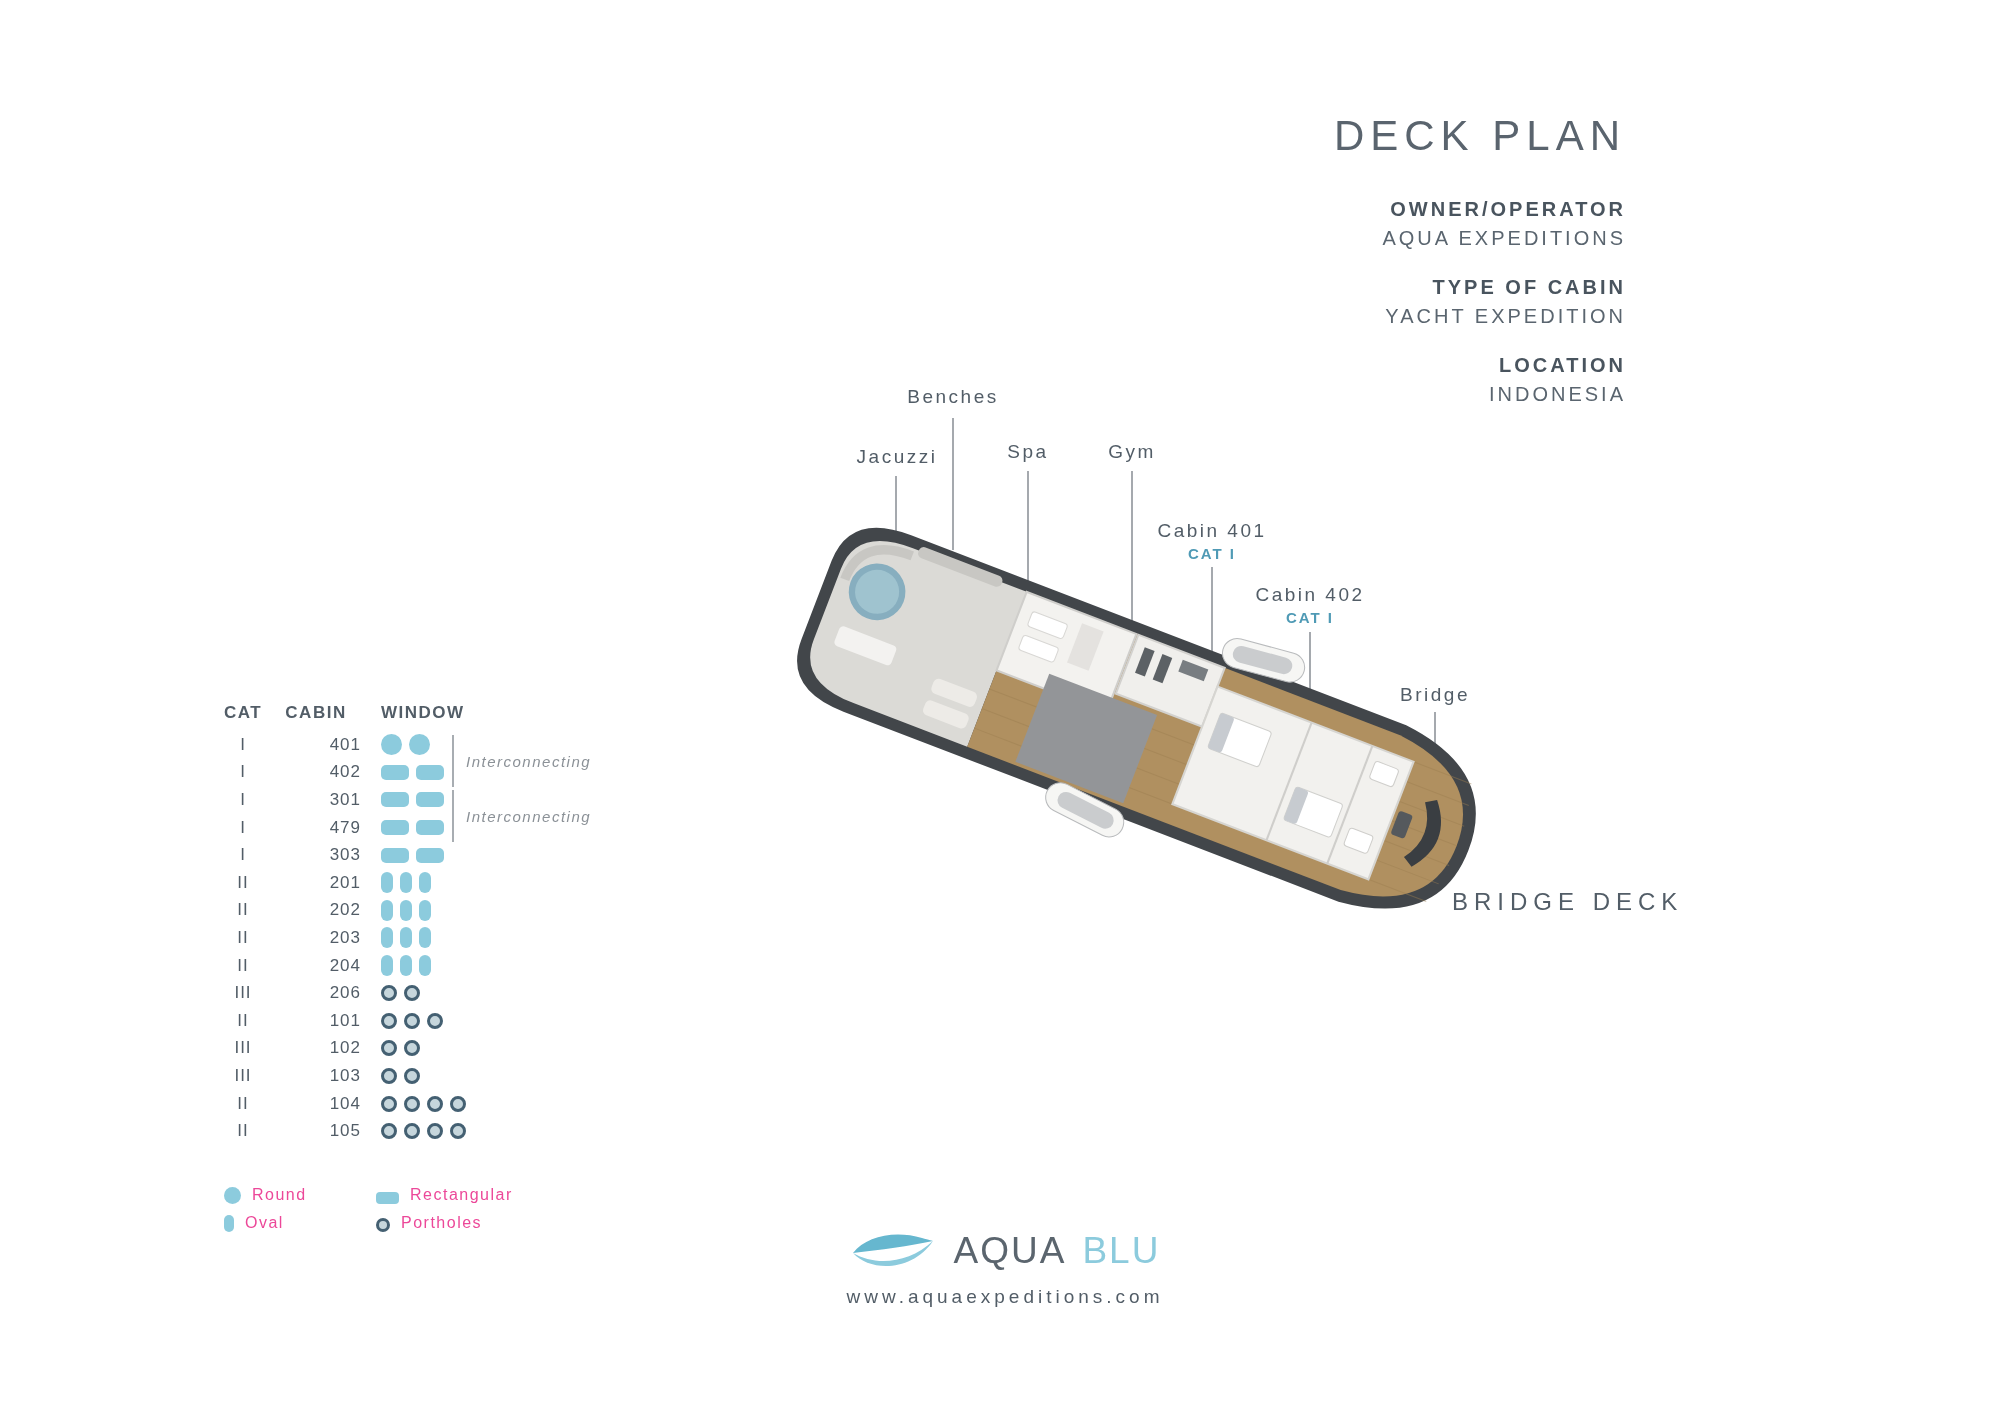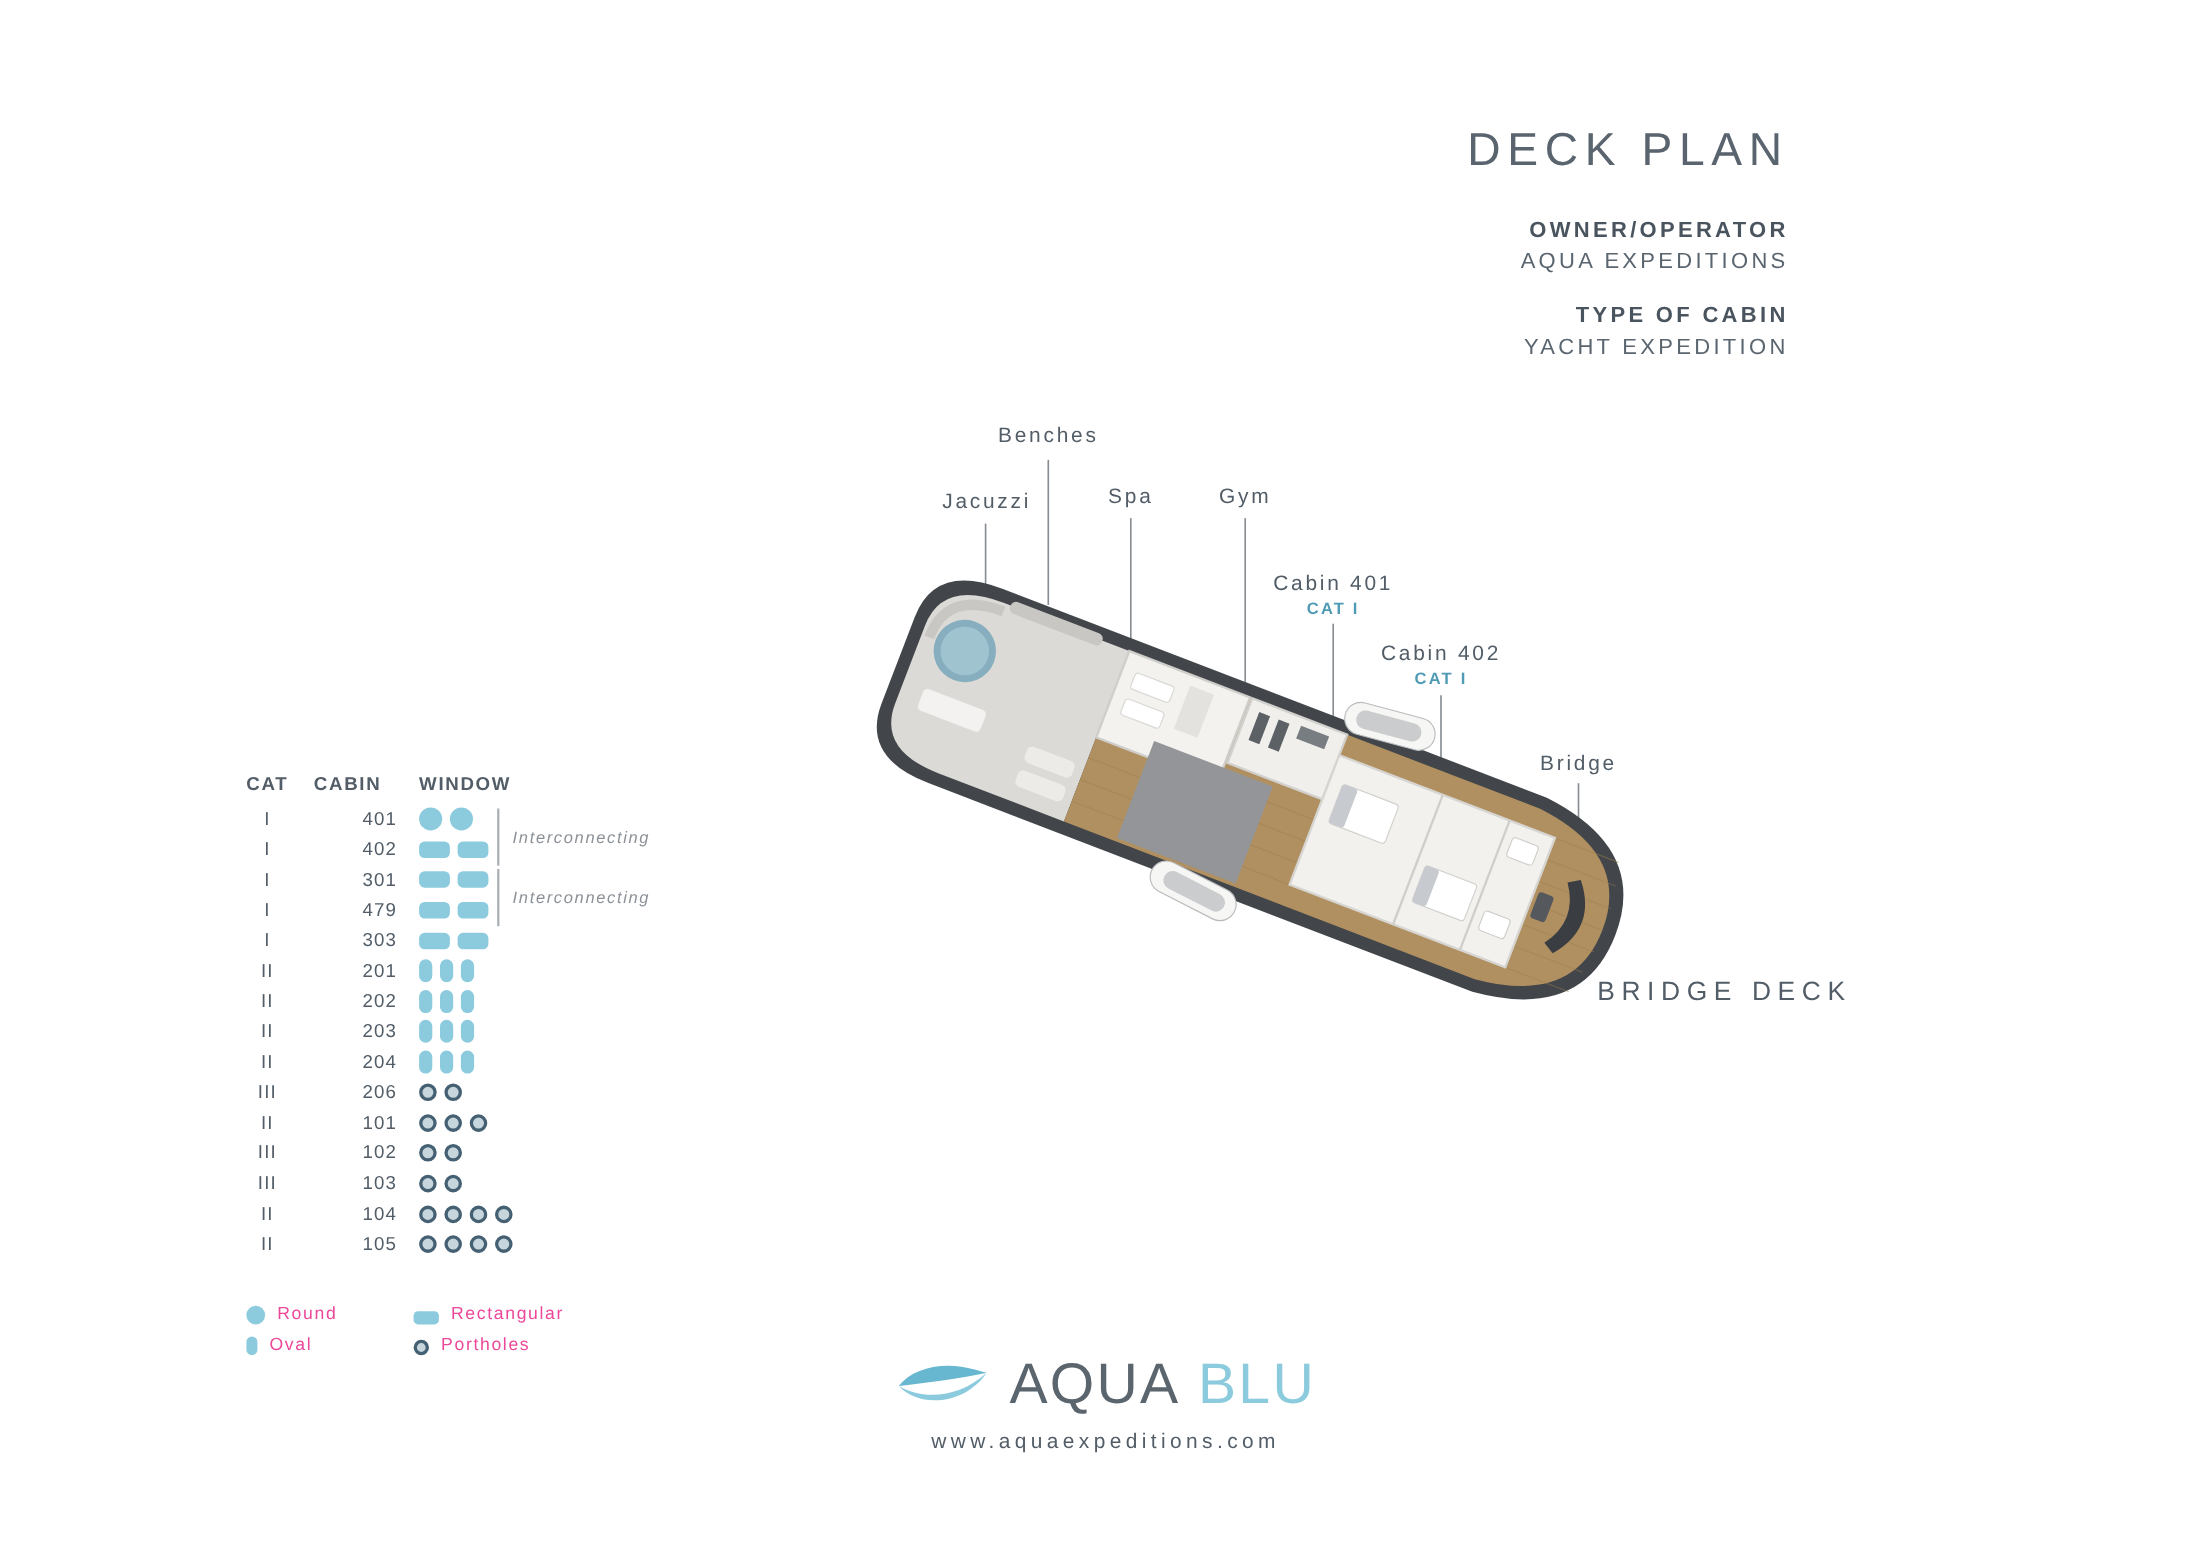--- a/index.html
+++ b/index.html
@@ -46,40 +46,44 @@
   .legend{position:absolute;left:224px;top:1186px;display:grid;grid-template-columns:152px 220px;row-gap:10px}
   .legend-item{display:flex;align-items:flex-end;gap:11px;font-size:16px;letter-spacing:1.5px;color:#ec4899;white-space:nowrap}
   .legend .w-round{width:17px;height:17px}
   .legend .w-rect{width:23px;height:12px;border-radius:4px}
   .legend .w-oval{width:10px;height:17px;border-radius:5px}
   .legend .w-porthole{width:14px;height:14px;border-width:3px}
 
   
   .footer{position:absolute;left:810px;top:1228px;width:390px;display:flex;flex-direction:column;align-items:center}
   .brand-row{display:flex;align-items:center}
-  .brand-text{font-size:52px;letter-spacing:2px;color:#5b656e;margin-left:18px;white-space:nowrap}
+  .brand-text{font-size:37px;letter-spacing:2px;color:#5b656e;margin-left:18px;white-space:nowrap}
   .brand-blu{color:#8ccbdd;margin-left:16px}
   .site{font-size:19px;letter-spacing:4px;color:#525d67;margin-top:12px;white-space:nowrap}
 
   .deck-svg{position:absolute;left:770px;top:390px}
 </style>
 </head>
 <body>
 
 <div class="canvas">
 
   <div class="hdr">
     <div class="hdr-title">DECK PLAN</div>
     <div class="info-block first">
       <div class="info-label">OWNER/OPERATOR</div>
       <div class="info-value">AQUA EXPEDITIONS</div>
     </div>
     <div class="info-block">
       <div class="info-label">TYPE OF CABIN</div>
       <div class="info-value">YACHT EXPEDITION</div>
+    </div>
+    <div class="info-block">
+      <div class="info-label">LOCATION</div>
+      <div class="info-value">INDONESIA</div>
     </div>
   </div>
 
   <svg class="deck-svg" width="760" height="560" viewBox="0 0 760 560">
 
     <g stroke="#878d93" stroke-width="1.5">
       <line x1="183" y1="28" x2="183" y2="160"></line>
       <line x1="126" y1="86" x2="126" y2="186"></line>
       <line x1="258" y1="81" x2="258" y2="232"></line>
       <line x1="362" y1="81" x2="362" y2="252"></line>

